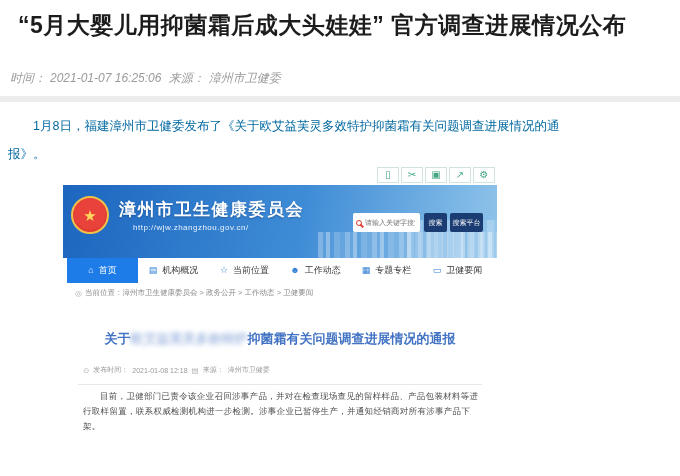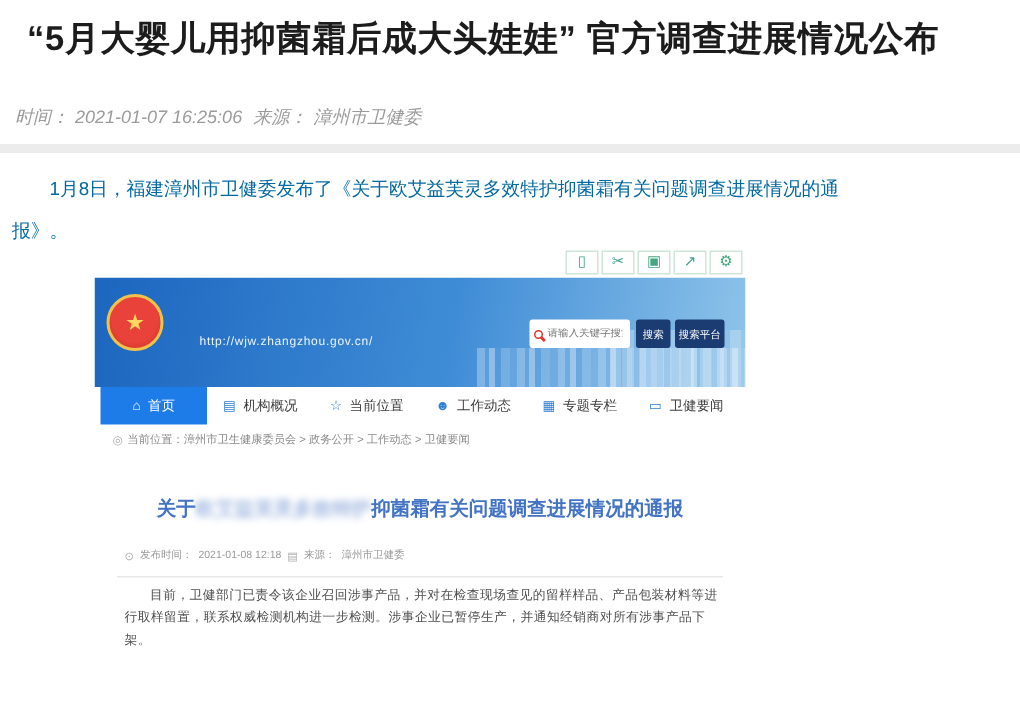--- a/index.html
+++ b/index.html
@@ -114,20 +114,21 @@
   </div>
 
   <div class="shot">
 
     <div class="gov-header">
       <div class="cityscape"></div>
       <div class="cityscape2"></div>
       <div class="emblem">
         <span class="star">★</span>
       </div>
+      <div class="site-name">漳州市卫生健康委员会</div>
       <div class="site-url">http://wjw.zhangzhou.gov.cn/</div>
       <div class="searchbox">
         <span class="mag"></span>
         <input type="text" placeholder="请输入关键字搜索" style="">
       </div>
       <button class="hbtn btn-search">搜索</button>
       <button class="hbtn btn-platform">搜索平台</button>
     </div>
 
     <nav class="gov-nav">

